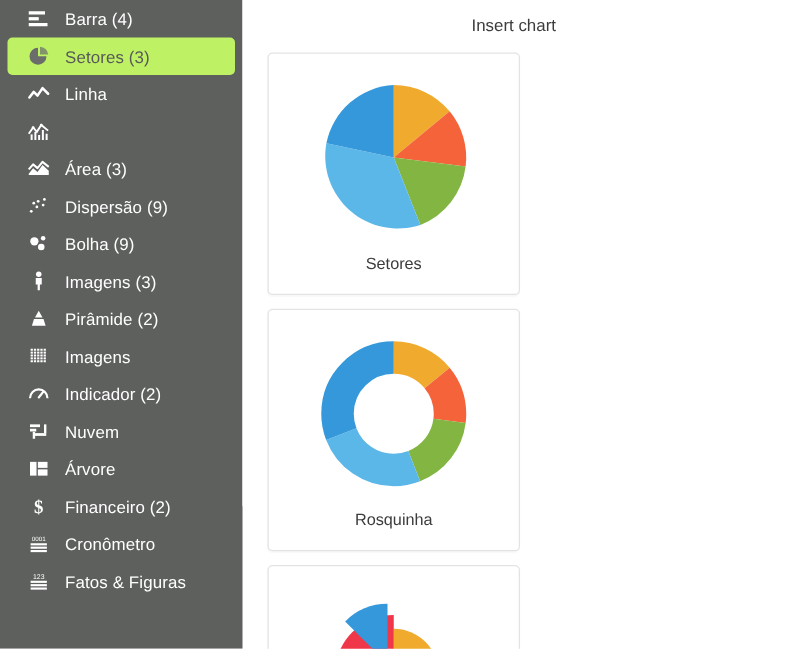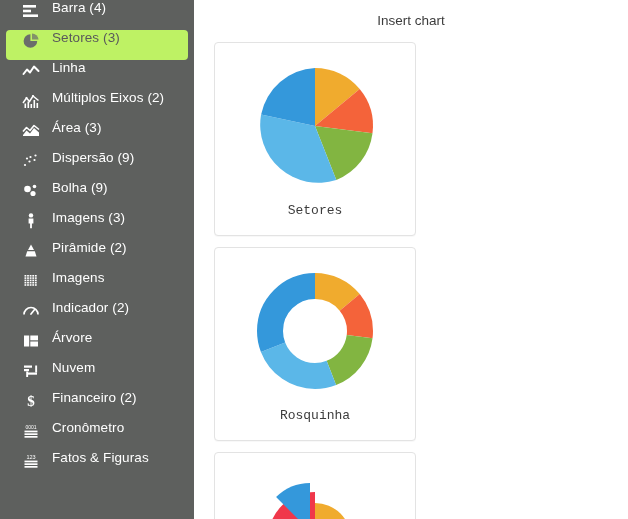--- a/index.html
+++ b/index.html
@@ -26,20 +26,21 @@
     width: 194px;
     height: 519px;
     background: #5e605e;
     flex: 0 0 194px;
     padding-top: 0px;
     overflow: hidden;
   }
   .side-item {
     height: 30px;
     display: flex;
+    align-items: center;
     padding-left: 14px;
     margin: 0 6px 0 6px;
     border-radius: 4px;
     cursor: pointer;
     user-select: none;
   }
   .side-item .s-icon {
     width: 22px;
     height: 22px;
     flex: 0 0 22px;
@@ -89,21 +90,20 @@
     background: #ffffff;
     border: 1px solid #e3e3e3;
     border-radius: 4px;
     display: flex;
     flex-direction: column;
     align-items: center;
     justify-content: flex-start;
     cursor: pointer;
     padding-top: 8px;
     box-shadow: 0 1px 1px rgba(0,0,0,0.03);
-    font-family: Liberation Mono, monospace;
   }
   .card .thumb {
     width: 150px;
     height: 150px;
     display: flex;
     align-items: center;
     justify-content: center;
   }
   .card .cap {
     font-size: 13px;
@@ -150,21 +150,20 @@
             <polyline points="1,11 4.5,6 7.5,9.5 11,4 16.5,8.5" fill="none" stroke="#ffffff" stroke-width="1.5"></polyline>
             <rect x="2.5" y="11.5" width="1.6" height="4.5" fill="#ffffff"></rect>
             <rect x="5.5" y="9.5" width="1.6" height="6.5" fill="#ffffff"></rect>
             <rect x="8.5" y="12" width="1.6" height="4" fill="#ffffff"></rect>
             <rect x="11.5" y="8" width="1.6" height="8" fill="#ffffff"></rect>
             <rect x="14.5" y="11" width="1.6" height="5" fill="#ffffff"></rect>
             <circle cx="4.5" cy="6" r="1.1" fill="#ffffff"></circle>
             <circle cx="11" cy="4" r="1.1" fill="#ffffff"></circle>
           </svg>
         </span>
-        <span class="s-label">Múltiplos Eixos (2)</span>
       </div>
       <div class="side-item">
         <span class="s-icon">
           <svg width="18" height="18" viewBox="0 0 18 18">
             <path d="M1 13 L4.5 8.5 L8 11.5 L12 6 L17 10.5 L17 14 L1 14 Z" fill="#ffffff"></path>
             <polyline points="1,9.5 4.5,5.5 8,8.5 12,3.5 17,7.5" fill="none" stroke="#ffffff" stroke-width="1.6" stroke-linejoin="round"></polyline>
           </svg>
         </span>
         <span class="s-label">Área (3)</span>
       </div>
@@ -246,38 +245,38 @@
           <svg width="18" height="18" viewBox="0 0 18 18">
             <path d="M2 12.5 A7 7 0 0 1 16 12.5" fill="none" stroke="#ffffff" stroke-width="1.7"></path>
             <line x1="9" y1="12" x2="12.6" y2="7.4" stroke="#ffffff" stroke-width="1.7" stroke-linecap="round"></line>
           </svg>
         </span>
         <span class="s-label">Indicador (2)</span>
       </div>
       <div class="side-item">
         <span class="s-icon">
           <svg width="18" height="18" viewBox="0 0 18 18">
-            <rect x="2" y="3.5" width="5.2" height="11" fill="#ffffff"></rect>
-            <rect x="8.3" y="3.5" width="7.7" height="4.8" fill="#ffffff"></rect>
-            <rect x="8.3" y="9.5" width="7.7" height="5" fill="#ffffff"></rect>
-          </svg>
-        </span>
-        <span class="s-label">Árvore</span>
-      </div>
-      <div class="side-item">
-        <span class="s-icon">
-          <svg width="18" height="18" viewBox="0 0 18 18">
             <rect x="2" y="3.5" width="8" height="2.2" fill="#ffffff"></rect>
             <rect x="2" y="7" width="5" height="2.2" fill="#ffffff"></rect>
             <rect x="4.2" y="9.5" width="1.9" height="5.5" fill="#ffffff"></rect>
             <rect x="6" y="10.5" width="9" height="2.2" fill="#ffffff"></rect>
             <rect x="13.2" y="3.5" width="1.9" height="7" fill="#ffffff"></rect>
           </svg>
         </span>
         <span class="s-label">Nuvem</span>
+      </div>
+      <div class="side-item">
+        <span class="s-icon">
+          <svg width="18" height="18" viewBox="0 0 18 18">
+            <rect x="2" y="3.5" width="5.2" height="11" fill="#ffffff"></rect>
+            <rect x="8.3" y="3.5" width="7.7" height="4.8" fill="#ffffff"></rect>
+            <rect x="8.3" y="9.5" width="7.7" height="5" fill="#ffffff"></rect>
+          </svg>
+        </span>
+        <span class="s-label">Árvore</span>
       </div>
       <div class="side-item">
         <span class="s-icon">
           <svg width="18" height="18" viewBox="0 0 18 18">
             <text x="9" y="14" font-family="'Liberation Serif', serif" font-size="15" font-weight="bold" fill="#ffffff" text-anchor="middle">$</text>
           </svg>
         </span>
         <span class="s-label">Financeiro (2)</span>
       </div>
       <div class="side-item">

